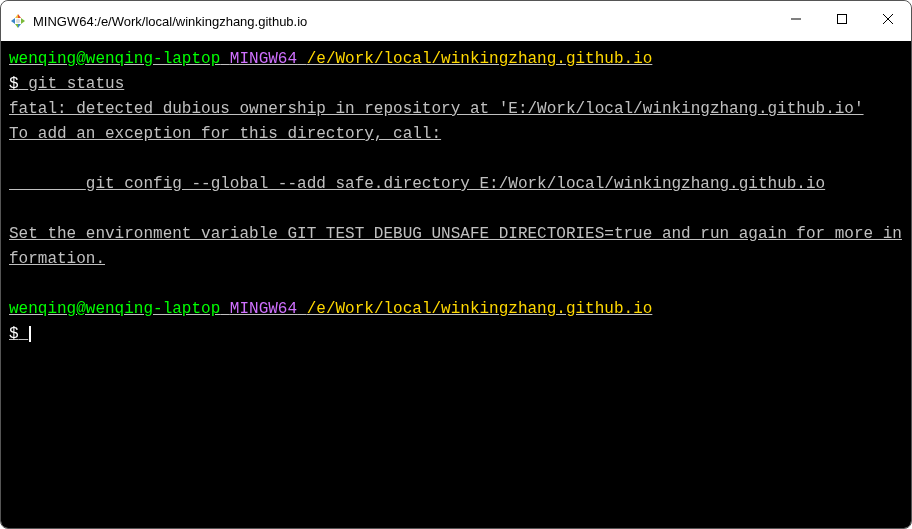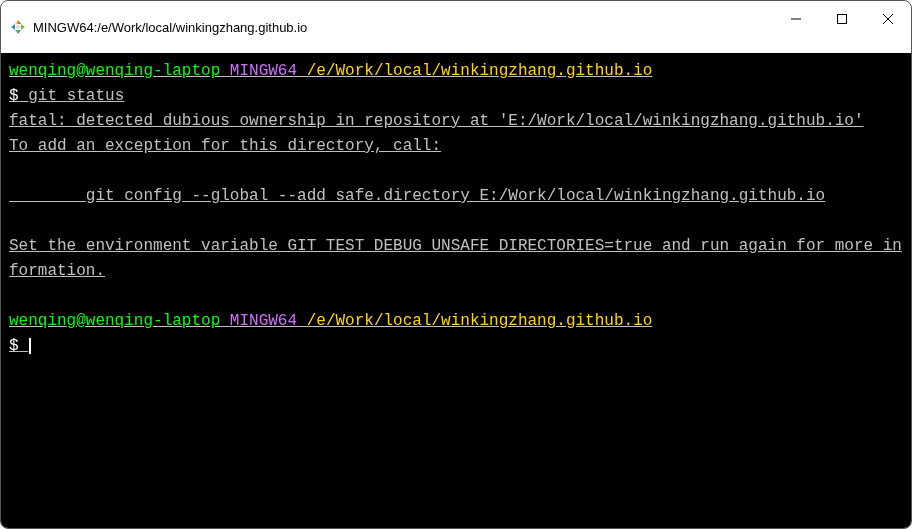--- a/index.html
+++ b/index.html
@@ -10,21 +10,21 @@
     body {
       width: 912px;
       height: 529px;
       background: #fff;
       font-family: "Segoe UI", Tahoma, sans-serif;
       overflow: hidden;
       border: 1px solid #555;
       border-radius: 8px;
     }
     .titlebar {
-      height: 52px;
+      height: 40px;
       background: #fff;
       display: flex;
       align-items: center;
       padding-left: 8px;
       border-radius: 8px 8px 0 0;
     }
     .titlebar-icon {
       width: 18px;
       height: 18px;
       margin-right: 6px;

